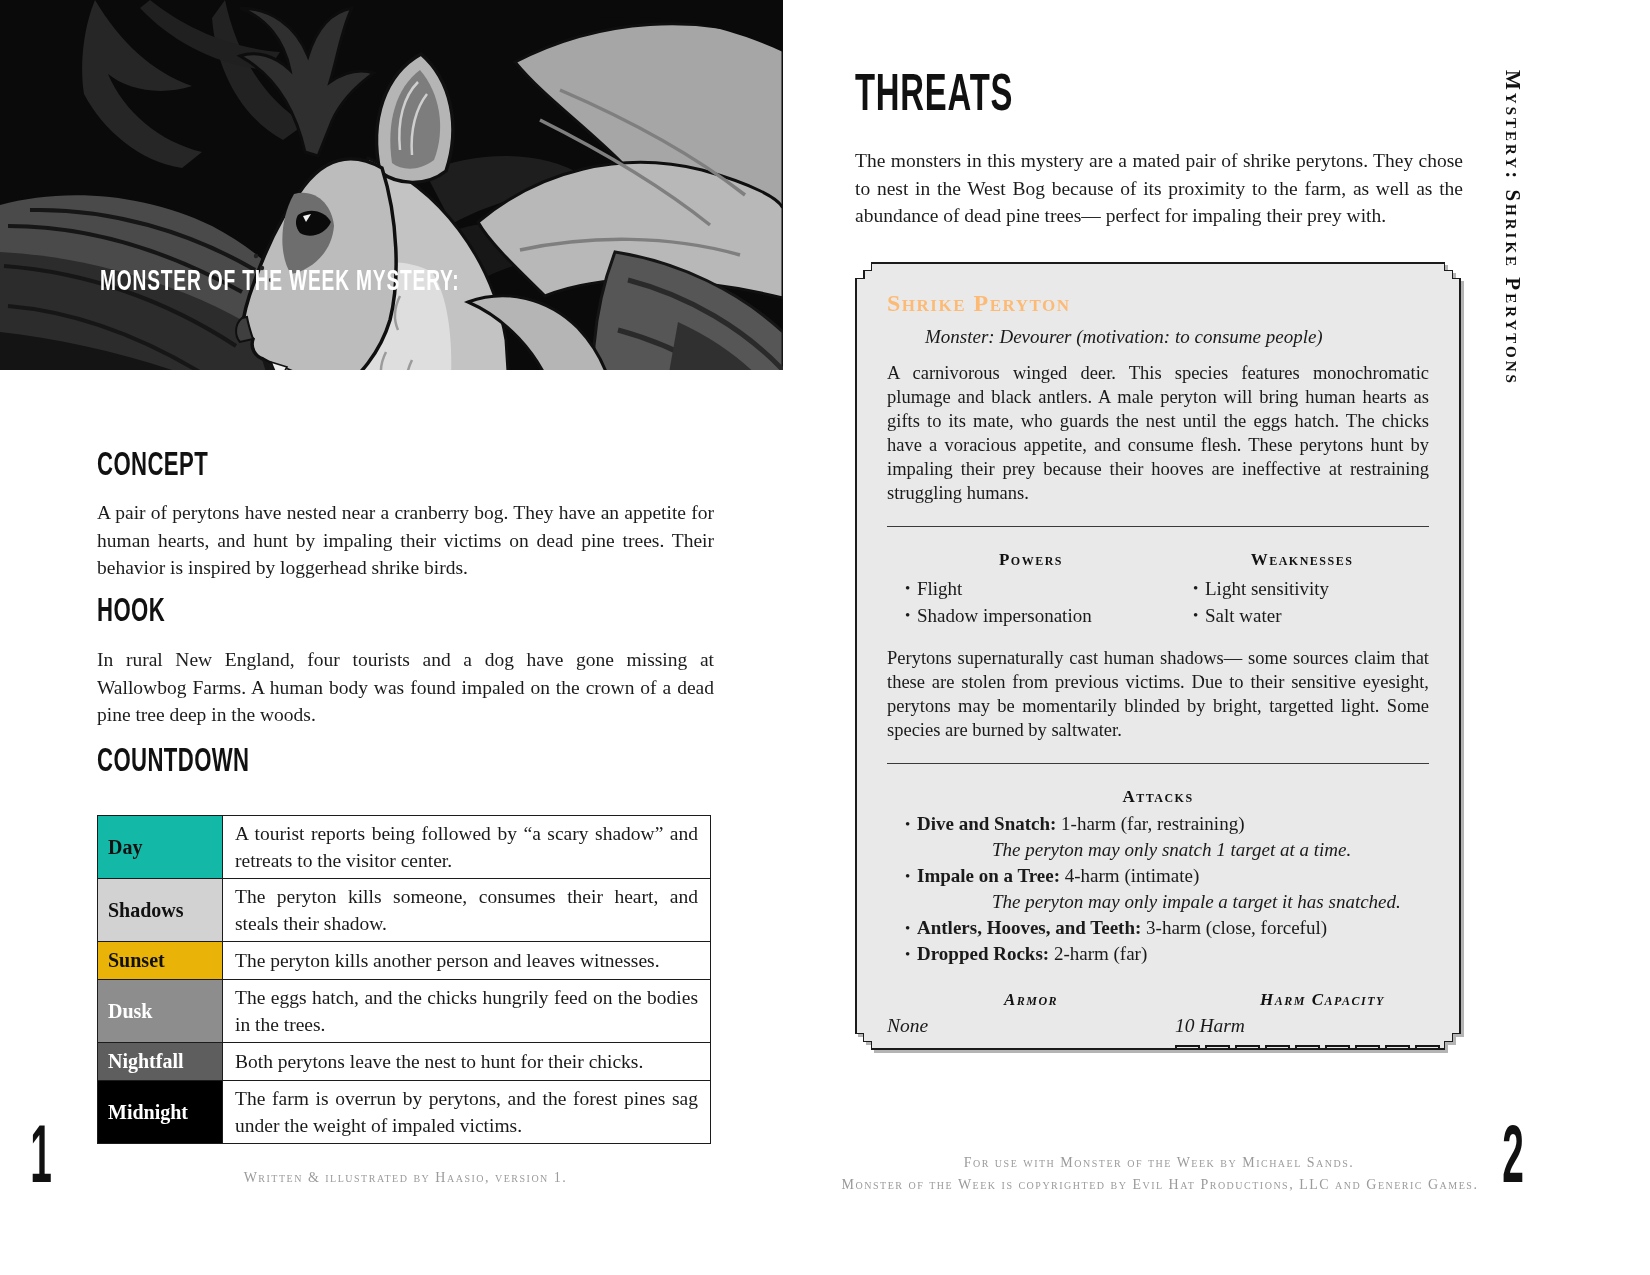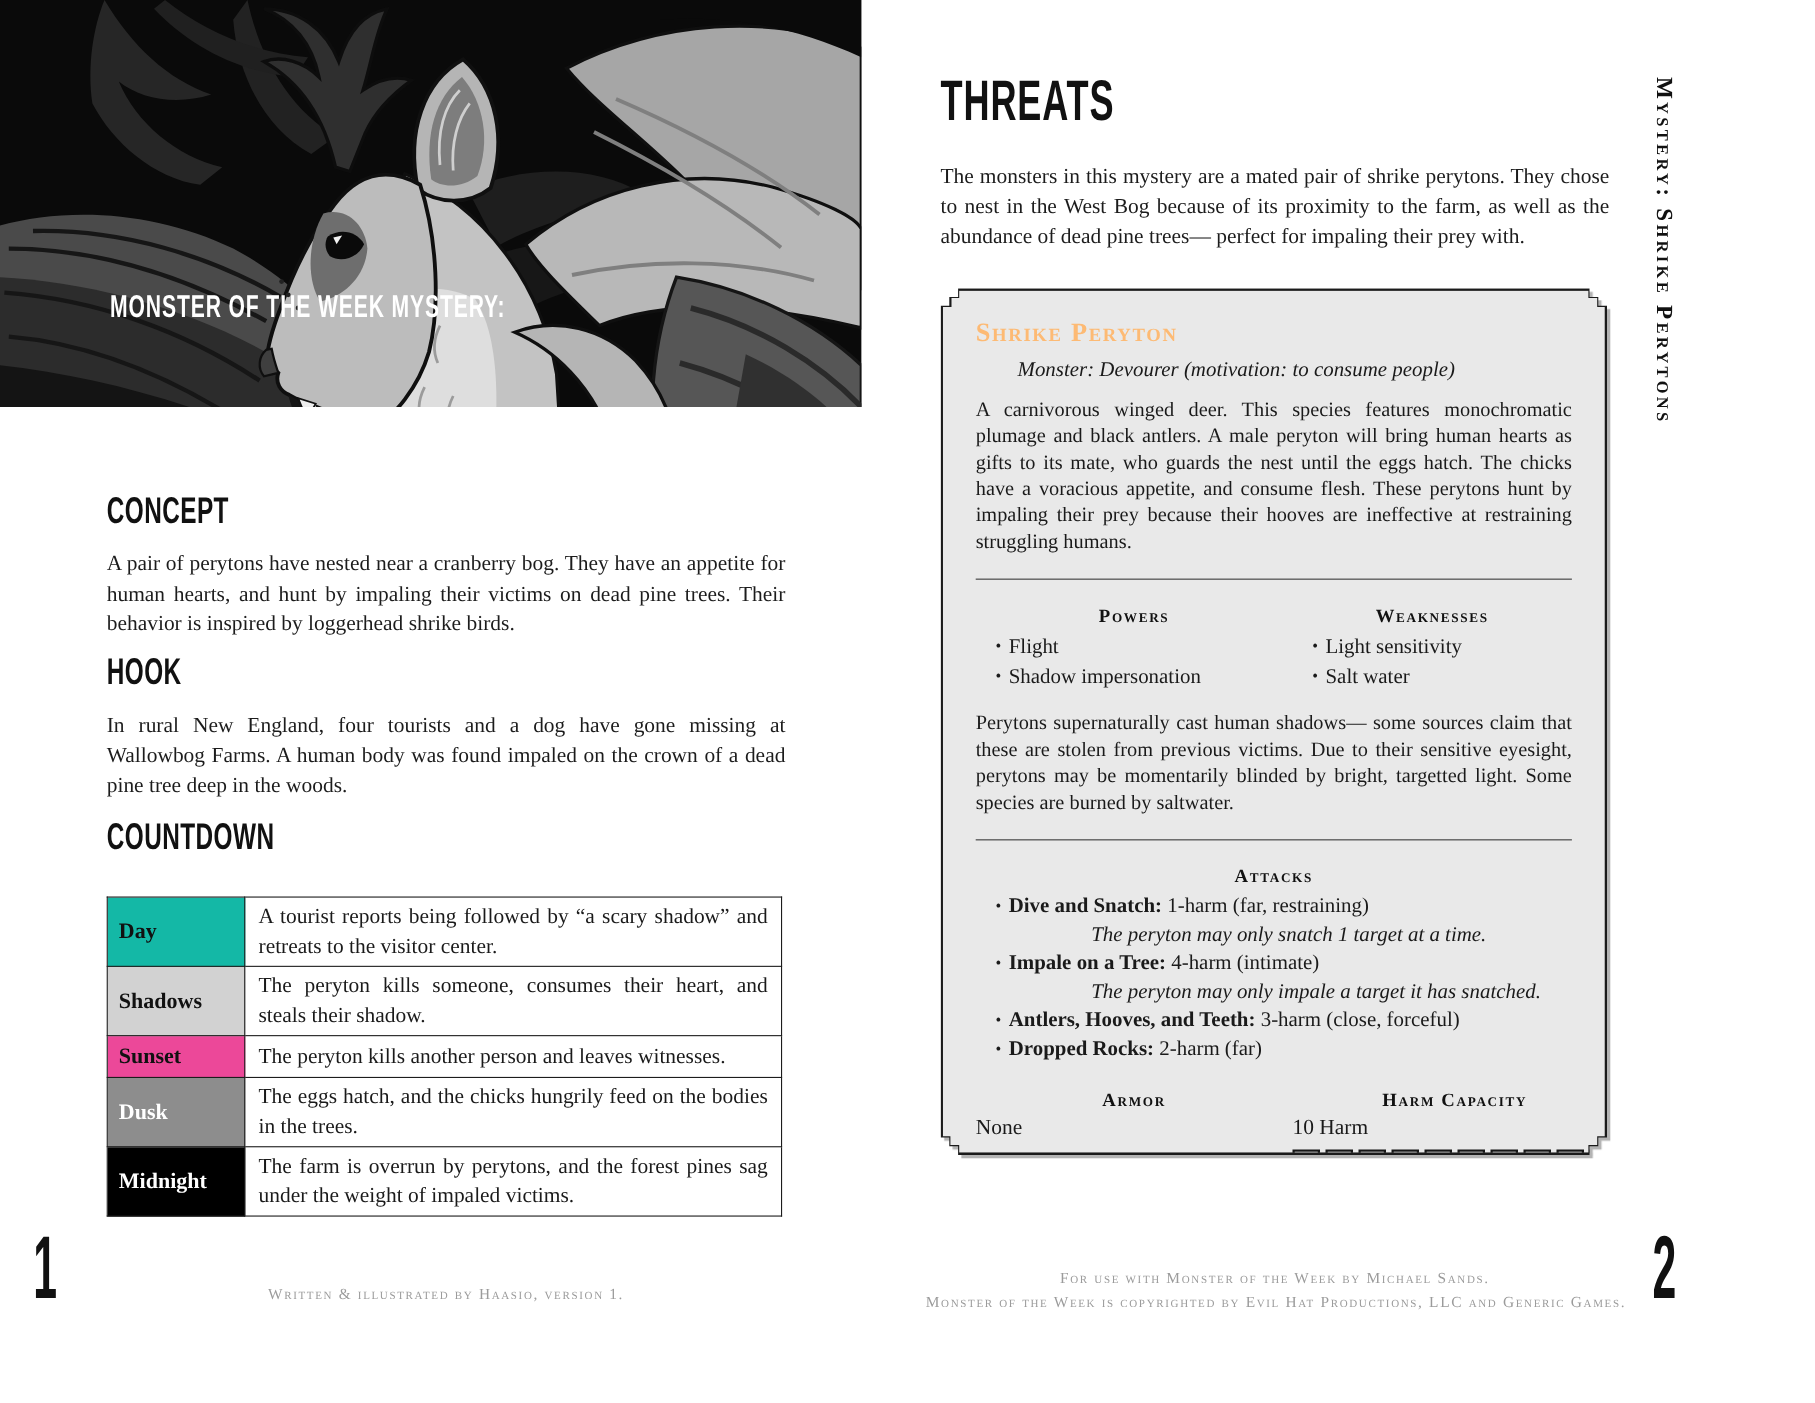--- a/index.html
+++ b/index.html
@@ -181,26 +181,30 @@
   <tbody>
       <tr class="h2">
     <td class="cd-label" style="background: #14b8a6; color: rgb(17, 17, 17);">Day</td>
     <td class="cd-text">A tourist reports being followed by “a scary shadow” and retreats to the visitor center.</td>
   </tr>
       <tr class="h2">
     <td class="cd-label" style="background: rgb(210, 210, 210); color: rgb(17, 17, 17);">Shadows</td>
     <td class="cd-text">The peryton kills someone, consumes their heart, and steals their shadow.</td>
   </tr>
       <tr class="h1">
-    <td class="cd-label" style="background: #ec4899; color: rgb(17, 17, 17);">Sunset</td>
+    <td class="cd-label" style="background: #eab308; color: rgb(17, 17, 17);">Sunset</td>
     <td class="cd-text">The peryton kills another person and leaves witnesses.</td>
   </tr>
       <tr class="h2">
     <td class="cd-label" style="background: rgb(141, 141, 141); color: rgb(255, 255, 255);">Dusk</td>
     <td class="cd-text">The eggs hatch, and the chicks hungrily feed on the bodies in the trees.</td>
+  </tr>
+      <tr class="h1">
+    <td class="cd-label" style="background: rgb(94, 94, 94); color: rgb(255, 255, 255);">Nightfall</td>
+    <td class="cd-text">Both perytons leave the nest to hunt for their chicks.</td>
   </tr>
       <tr class="h2">
     <td class="cd-label" style="background: rgb(0, 0, 0); color: rgb(255, 255, 255);">Midnight</td>
     <td class="cd-text">The farm is overrun by perytons, and the forest pines sag under the weight of impaled victims.</td>
   </tr>
     </tbody>
 </table>
 
 <div class="abs footer" style="left:97px;top:1170px;width:617px;">Written &amp; illustrated  by Haasio, version 1.</div>
 <div class="abs" style="left:26px;top:1122px;">
@@ -264,21 +268,21 @@
           <div class="atk-note">The peryton may only impale a target it has snatched.</div>
           <div class="li">
             <span class="blt">•</span>
             <span><b>Antlers, Hooves, and Teeth:</b><span> 3-harm (close, forceful)</span></span>
           </div>
           <div class="li">
             <span class="blt">•</span>
             <span><b>Dropped Rocks:</b><span> 2-harm (far)</span></span>
           </div>
         </div>
-      <div class="sb-grid" style="">
+      <div class="sb-grid" style="font-style:italic;">
         <div>
           <div class="sb-subhead">Armor</div>
           <div class="sb-val">None</div>
         </div>
         <div>
           <div class="sb-subhead">Harm Capacity</div>
           <div class="sb-val">10 Harm</div>
           <div class="hboxes">
               <span class="hbox"></span>
               <span class="hbox"></span>

